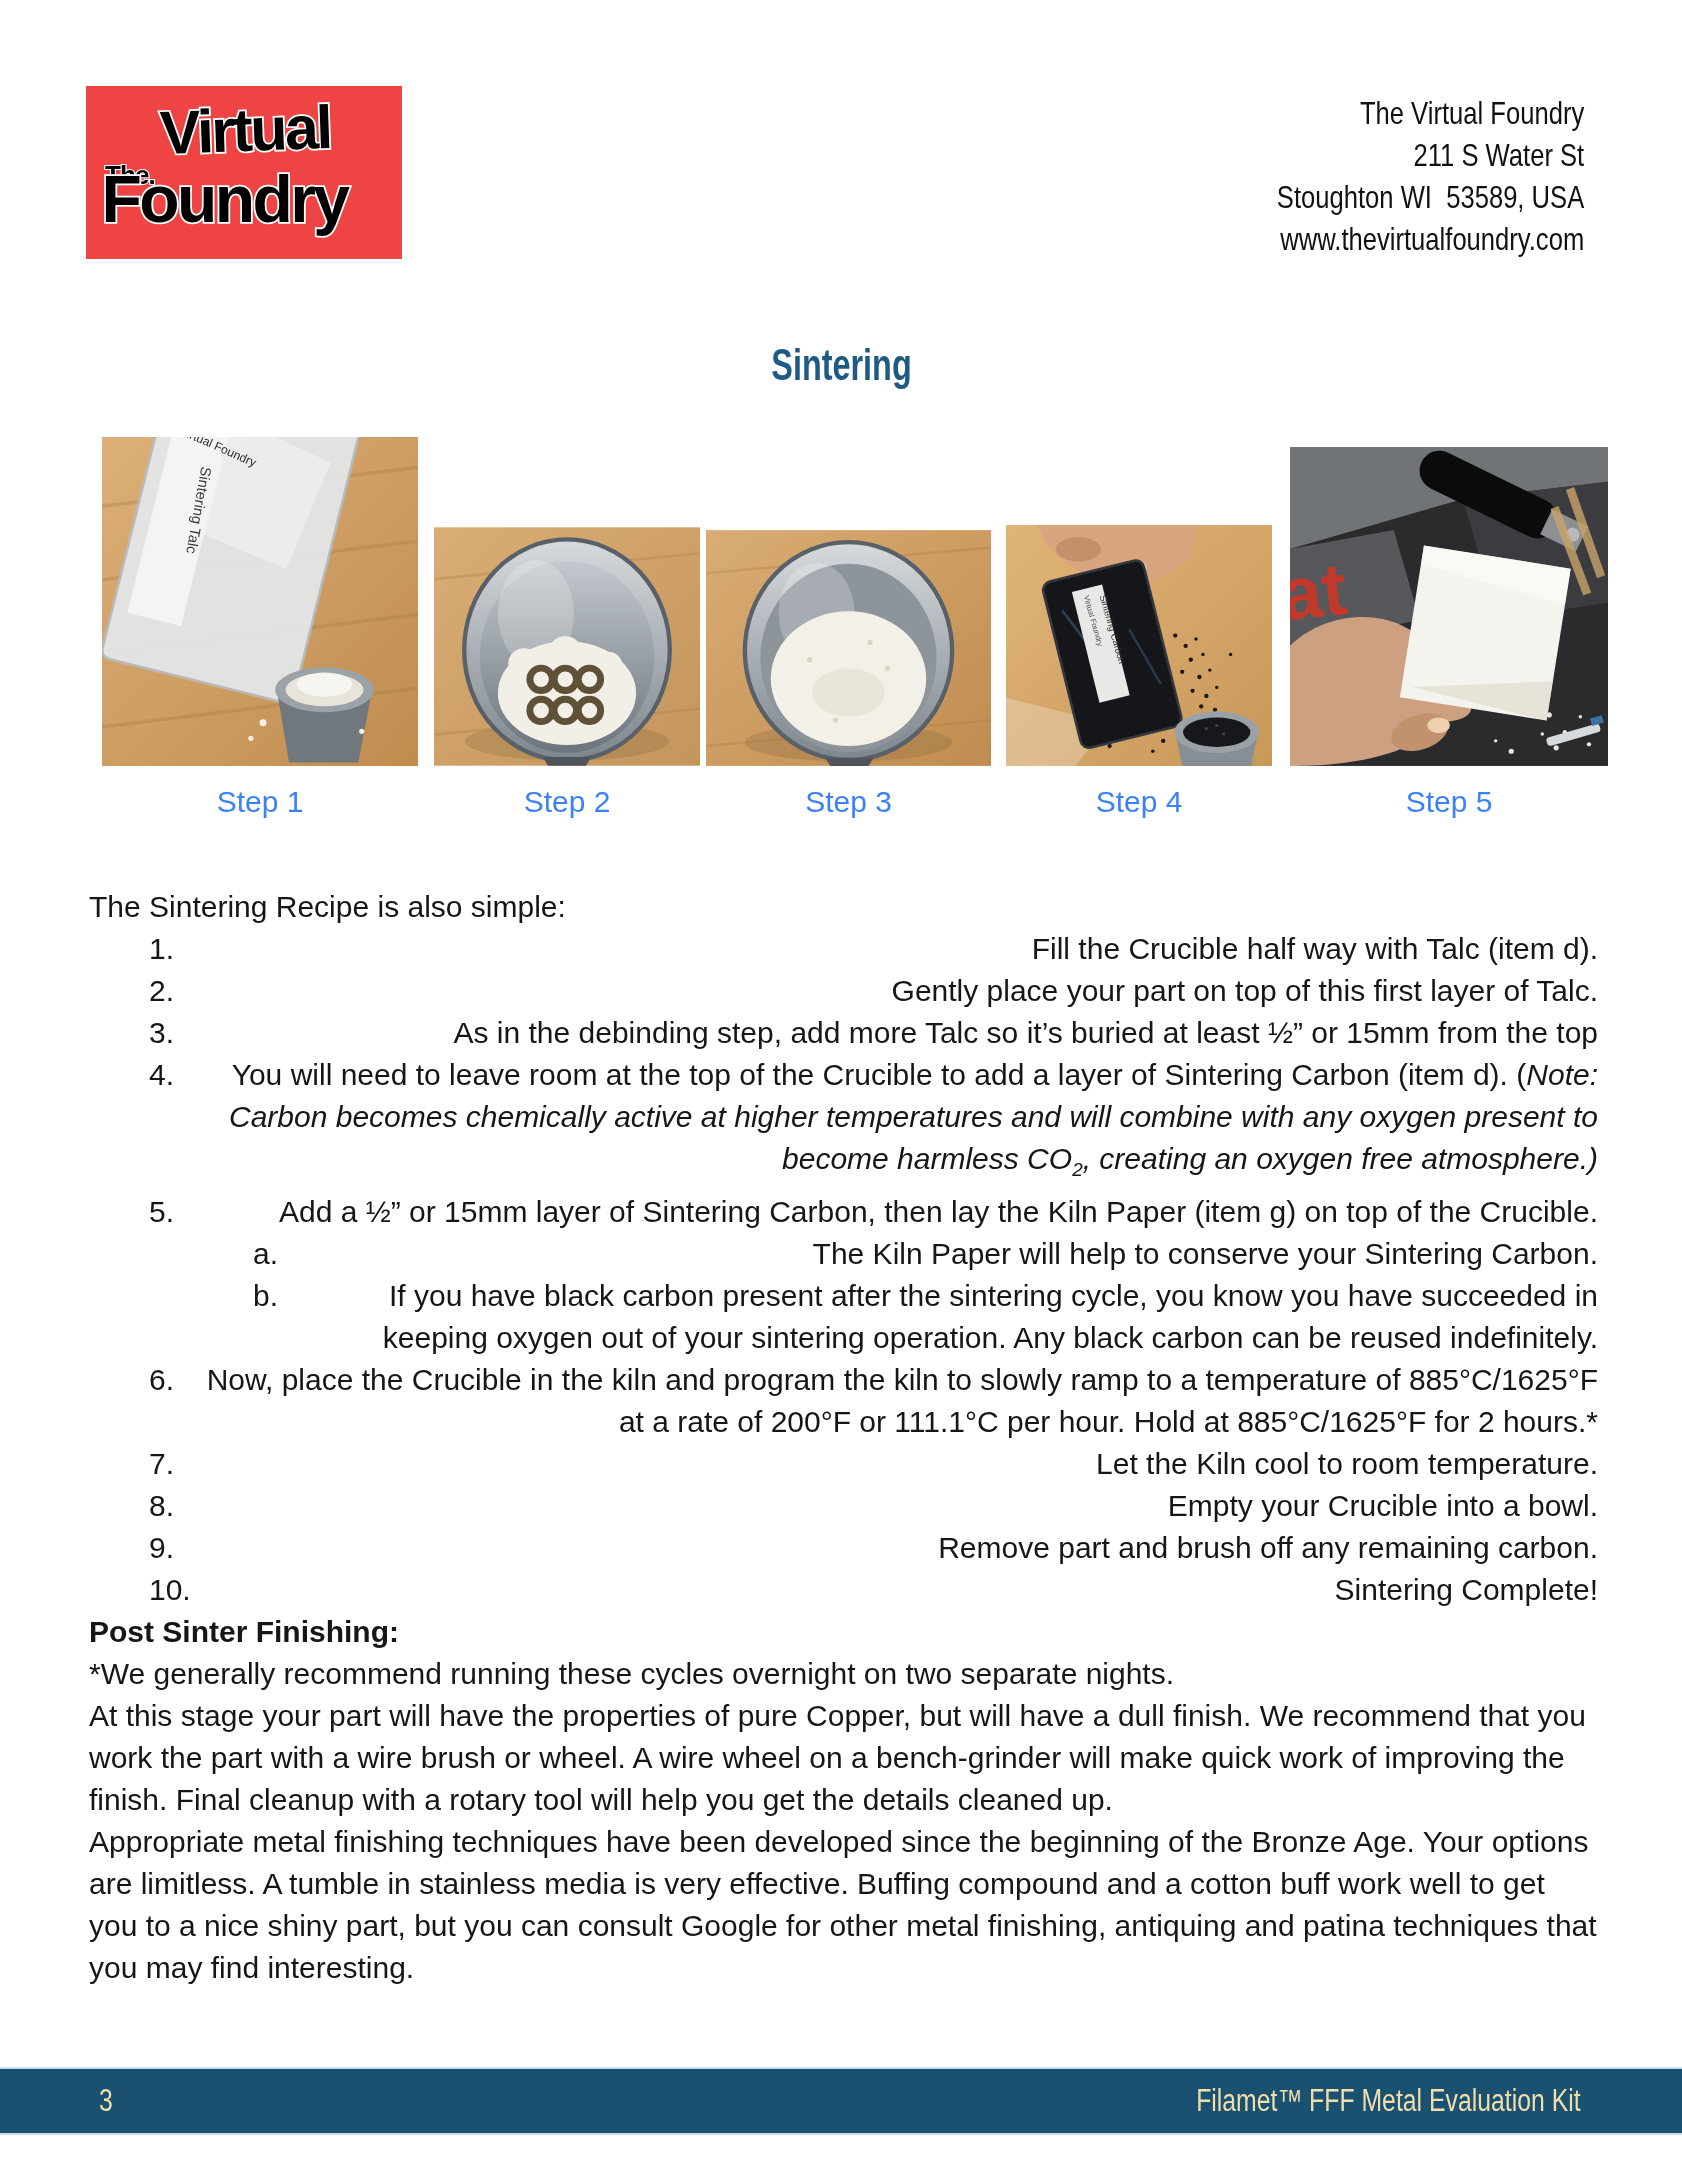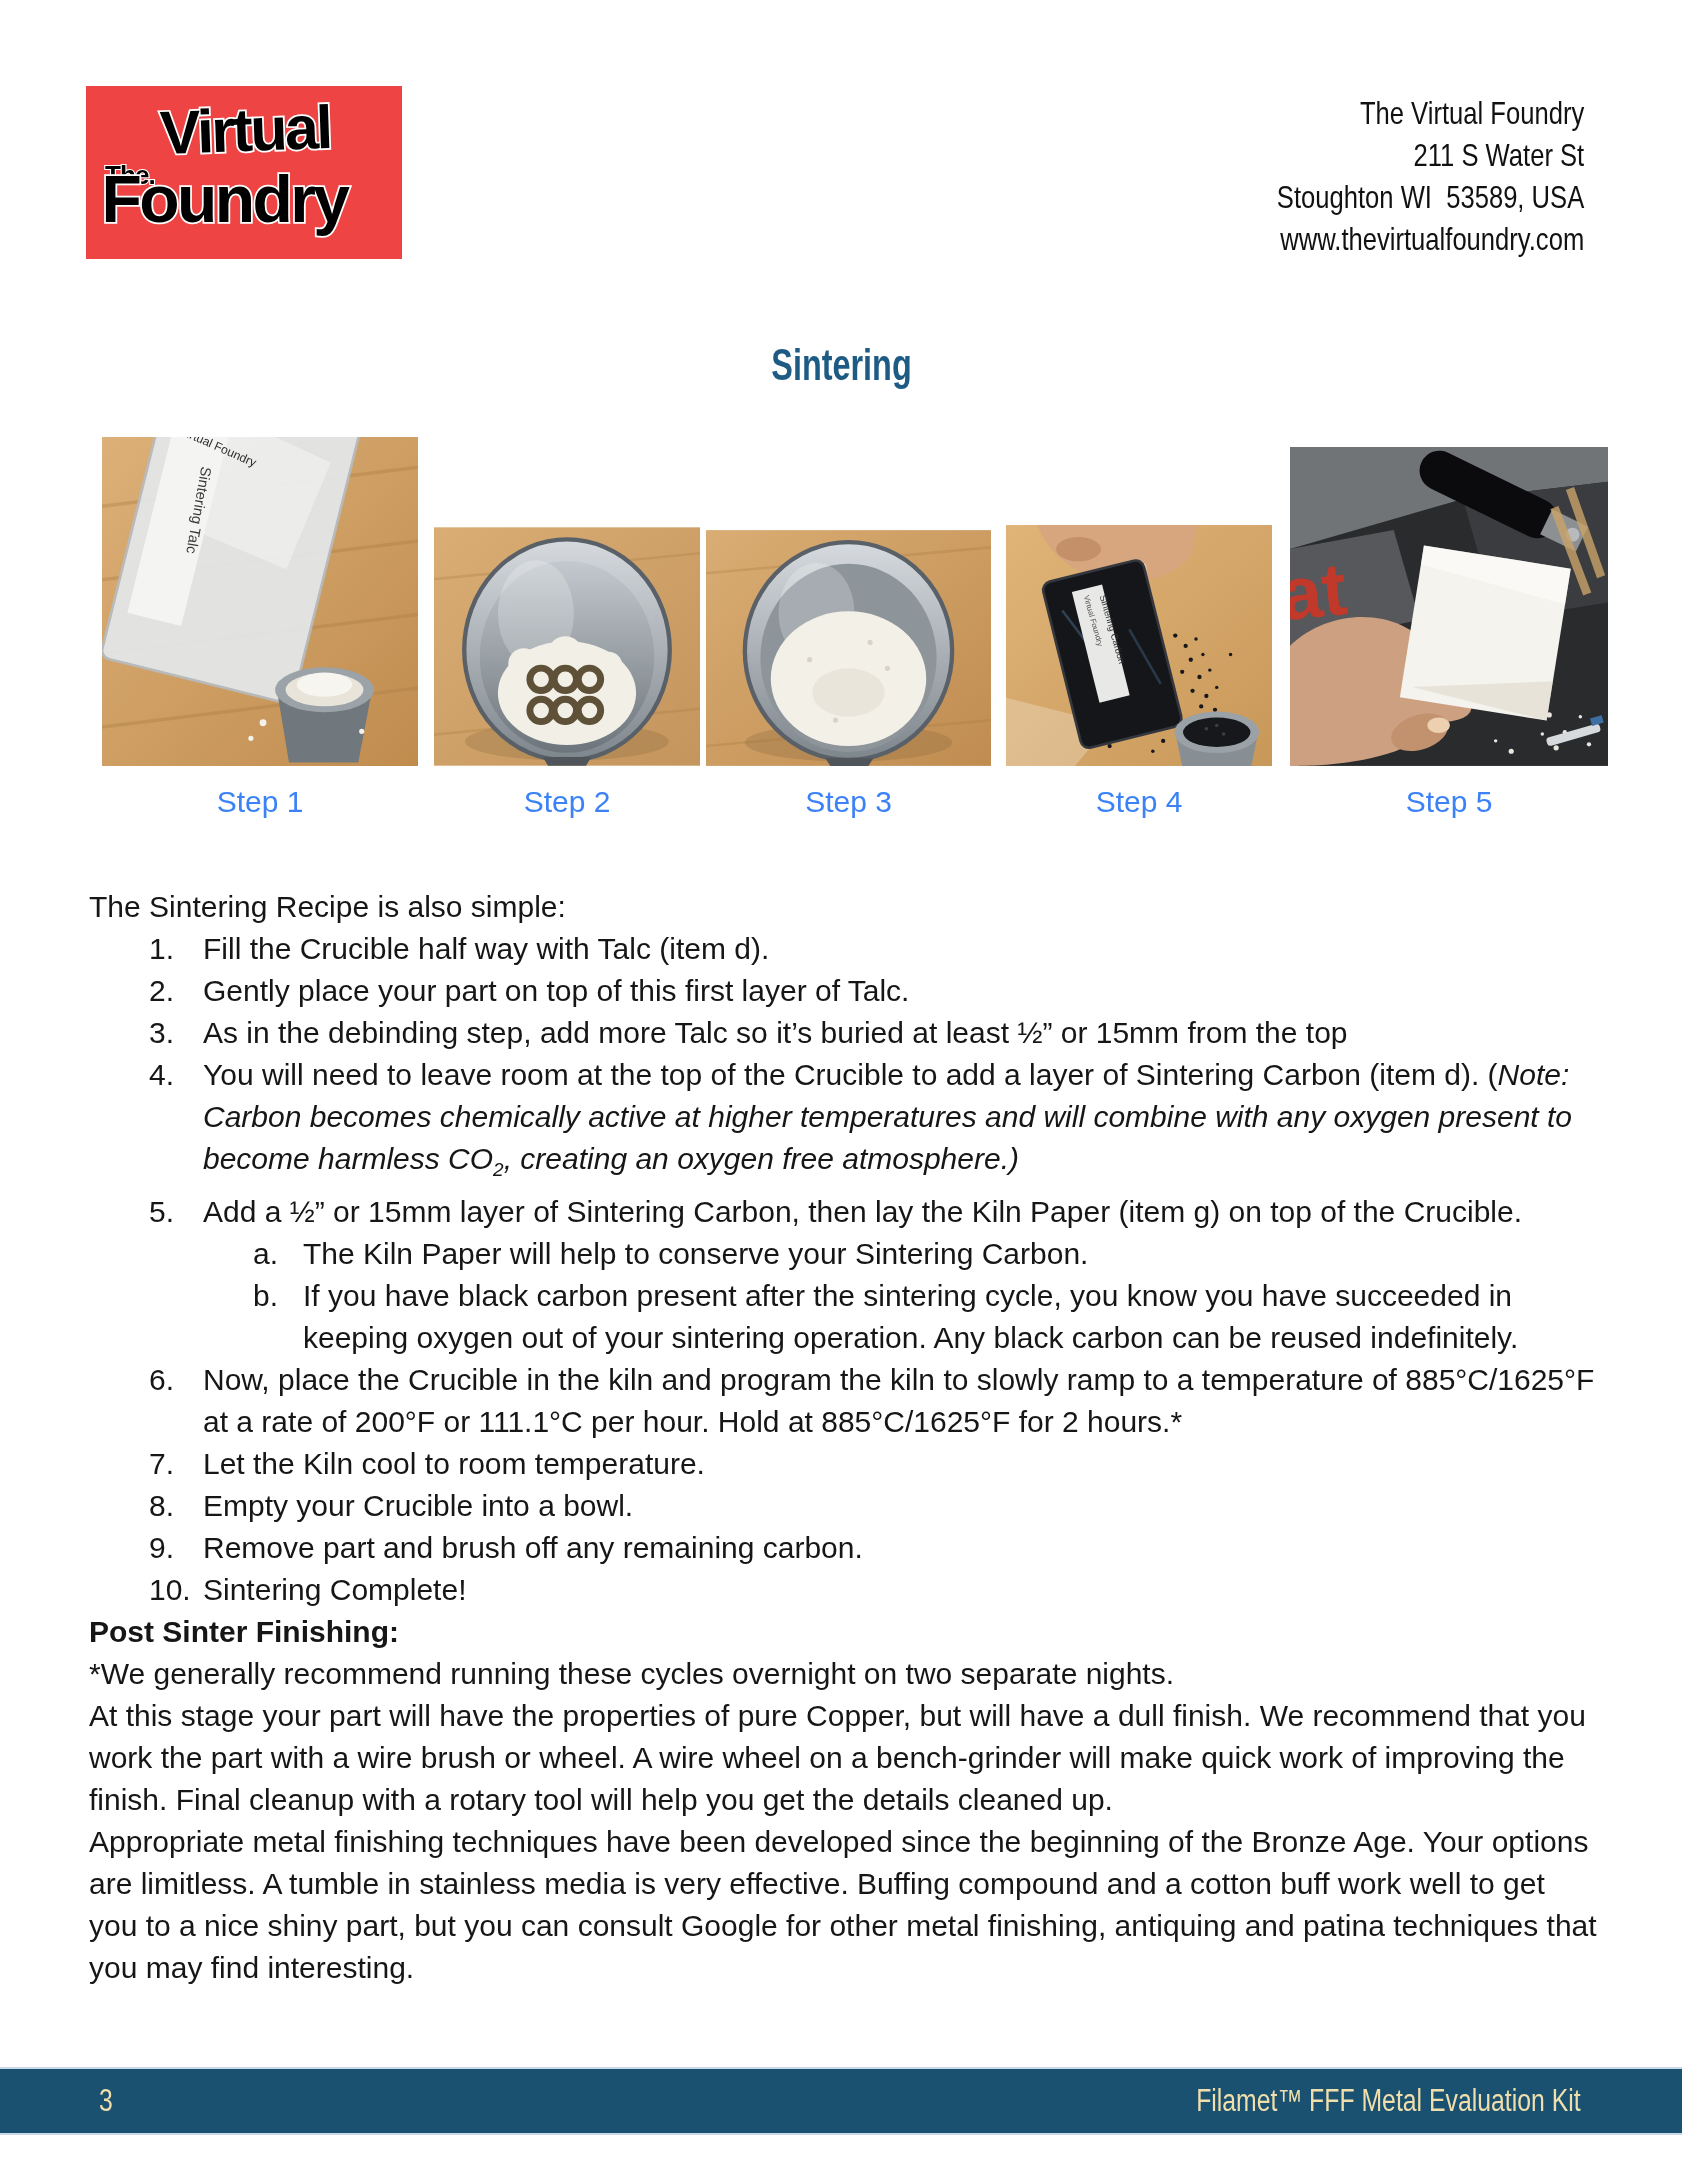--- a/index.html
+++ b/index.html
@@ -28,21 +28,21 @@
   .caption{position:absolute;top:785px;text-align:center;font-size:30px;color:#3b82f6;}
 
   
   .flow{position:absolute;left:89px;top:861px;width:1509px;font-size:30px;line-height:42px;margin-top:25px;}
   .flow p{margin:0;}
   .row{display:flex;}
   .row.n{padding-left:60px;}
   .row.n .marker{width:54px;flex:none;}
   .row.s{padding-left:164px;}
   .row.s .marker{width:50px;flex:none;}
-  .row .t{flex:1;min-width:0;}
+  .row .t{flex:1;min-width:0;text-align:right;}
   .it{font-style:italic;}
   sub.it{font-size:19px;font-style:italic;}
   .mt{margin-top:42px;}
   .h2{font-weight:bold;}
 
   
   .footer{position:absolute;left:0;top:2067px;width:100%;height:68px;background:#1a5170;
           border-top:2.6px solid #c9d9e8;border-bottom:2.6px solid #c9d9e8;box-sizing:border-box;
           display:flex;align-items:center;justify-content:space-between;padding:0 102px 0 99px;
           color:#f0dfac;font-size:31px;}

